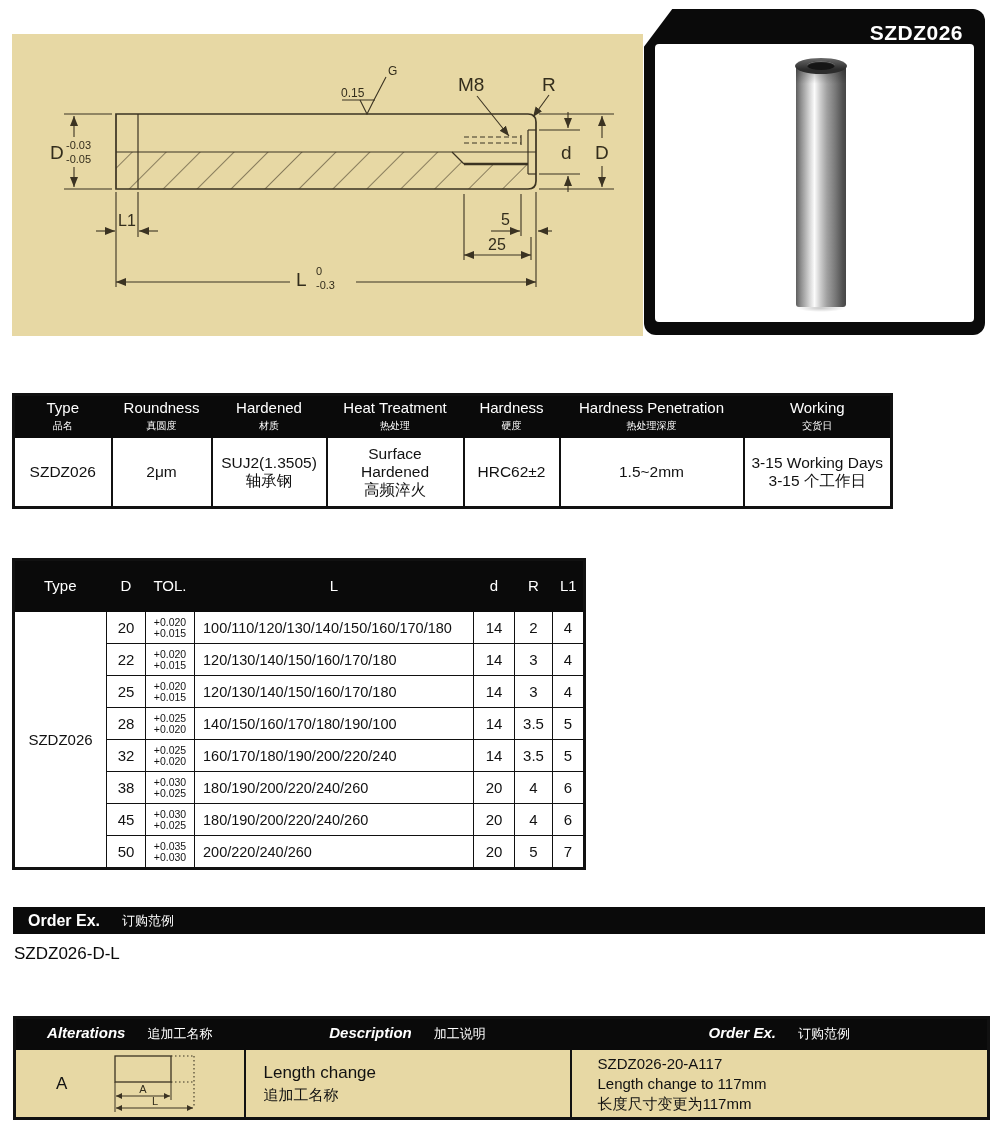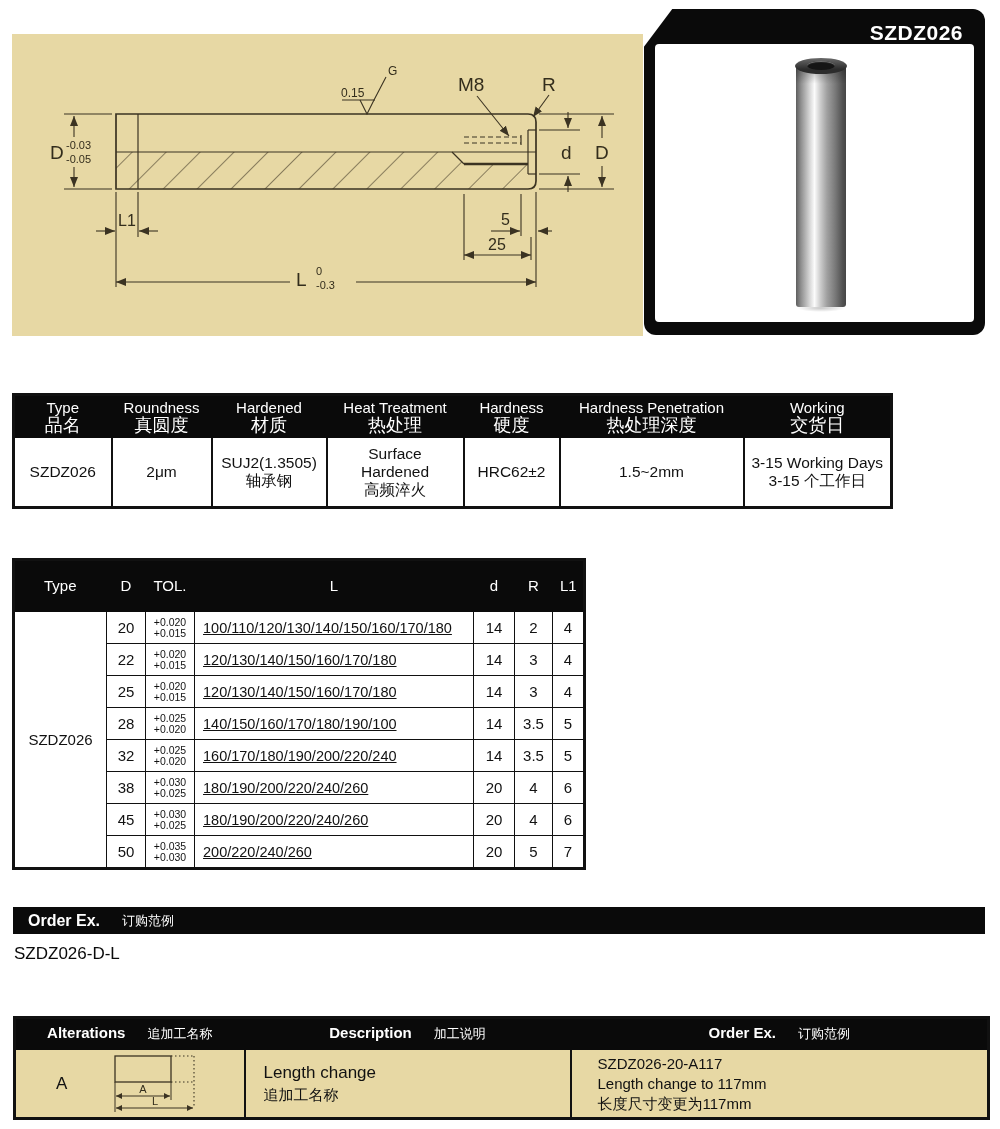--- a/index.html
+++ b/index.html
@@ -31,45 +31,45 @@
   #pin .body{position:absolute;left:1px;top:9px;width:50px;height:240px;border-radius:0 0 3px 3px;
              background:linear-gradient(180deg,rgba(0,0,0,.30),rgba(0,0,0,0) 7%),
              linear-gradient(90deg,#5e5e5e 0%,#8f8f8f 10%,#d9d9d9 28%,#fbfbfb 37%,#cfcfcf 48%,#a0a0a0 62%,#7a7a7a 78%,#525252 93%,#464646 100%);}
   #pin .shadow{position:absolute;left:2px;top:246px;width:48px;height:8px;border-radius:50%;
                background:radial-gradient(ellipse at center,rgba(0,0,0,.22),rgba(0,0,0,0) 70%);}
 
   
   table{border-collapse:collapse;table-layout:fixed;}
   .blkhead th{background:#0a0a0a;color:#fff;font-weight:normal;padding:0;}
   .hd-en{display:block;font-size:15px;line-height:19px;}
-  .hd-cn{display:block;font-size:18px;line-height:17px;}
+  .hd-cn{display:block;font-size:10px;line-height:17px;}
 
   #spec-table{position:absolute;left:12px;top:393px;width:878px;border:3px solid #111;}
   #spec-table th{height:40px;border:2px solid #0a0a0a;}
   #spec-table td{height:66px;border:2px solid #111;background:#fff;text-align:center;vertical-align:middle;
                  font-size:15.5px;line-height:18px;}
 
   #dim-table{position:absolute;left:12px;top:558px;width:571px;border:3px solid #111;}
   #dim-table th{height:49px;border:2px solid #0a0a0a;font-size:15px;}
   #dim-table td{height:29px;border:1.5px solid #111;background:#fff;text-align:center;vertical-align:middle;font-size:15px;}
   #dim-table td.tol{font-size:10.5px;line-height:11px;text-align:center;padding:0 2px;}
-  #dim-table td.lvals{text-align:left;padding-left:8px;font-size:14.5px;text-decoration:underline;}
+  #dim-table td.lvals{text-align:left;padding-left:8px;font-size:14.5px;}
   #dim-table td.typecell{font-size:15px;}
 
   
   #order-bar{position:absolute;left:13px;top:907px;width:972px;height:27px;background:#0a0a0a;color:#fff;
              display:flex;align-items:center;}
   #order-bar .en{font-size:16px;font-weight:bold;margin-left:15px;}
   #order-bar .cn{font-size:13px;margin-left:22px;}
   #order-example{position:absolute;left:14px;top:944px;font-size:17px;color:#0a0a0a;}
 
   
   #alt-table{position:absolute;left:13px;top:1016px;width:974px;border:3px solid #111;}
   #alt-table th{height:29px;border:2px solid #0a0a0a;}
-  #alt-table th .en{font-size:15px;font-weight:bold;}
+  #alt-table th .en{font-size:15px;font-weight:bold;font-style:italic;}
   #alt-table th .cn{font-size:13px;font-weight:normal;margin-left:22px;}
   #alt-table td{height:65px;border:2px solid #111;background:#e7d8a4;vertical-align:middle;}
   #alt-cell-a{position:relative;}
   #alt-a-label{position:absolute;left:40px;top:50%;transform:translateY(-50%);font-size:17px;}
   #alt-a-diagram{position:absolute;left:98px;top:50%;transform:translateY(-50%);}
   .alt-desc{padding-left:18px;font-size:17px;line-height:22px;}
   .alt-desc .cn{font-size:15px;}
   .alt-order{padding-left:26px;font-size:15px;line-height:20px;}
 </style>
 </head>

